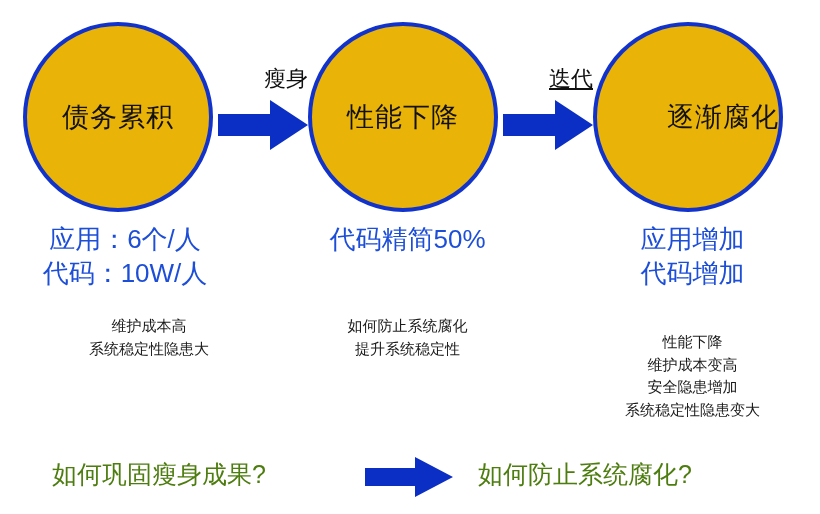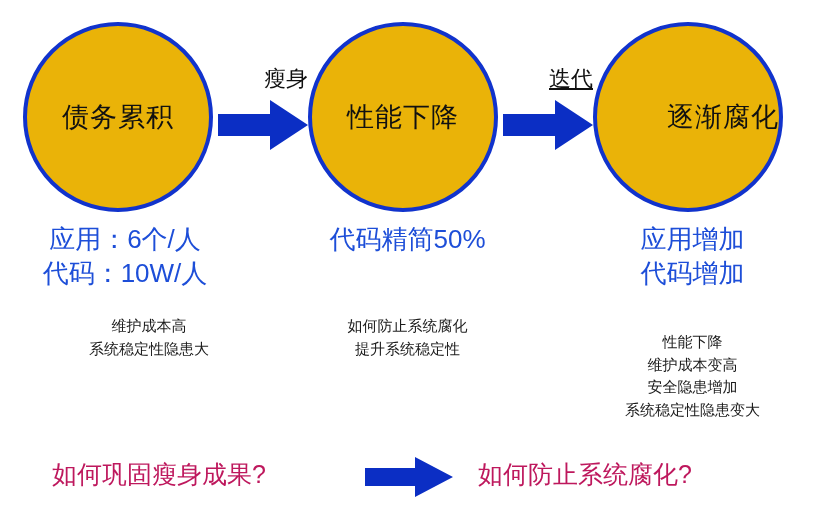--- a/index.html
+++ b/index.html
@@ -91,21 +91,21 @@
     white-space: nowrap;
   }
   #notes-1 { left: 0px;   top: 315px; width: 250px; margin-left: 24px; }
   #notes-2 { left: 285px; top: 315px; width: 245px; }
   #notes-3 { left: 570px; top: 315px; width: 245px; margin-top: 16px; }
 
   
   .question {
     position: absolute;
     font-size: 25px;
-    color: #be185d;
+    color: #4d7c0f;
     white-space: nowrap;
     top: 458px;
   }
   #question-left  { left: 52px; }
   #question-right { left: 478px; }
 </style>
 </head>
 <body>
 
 <div id="canvas">

